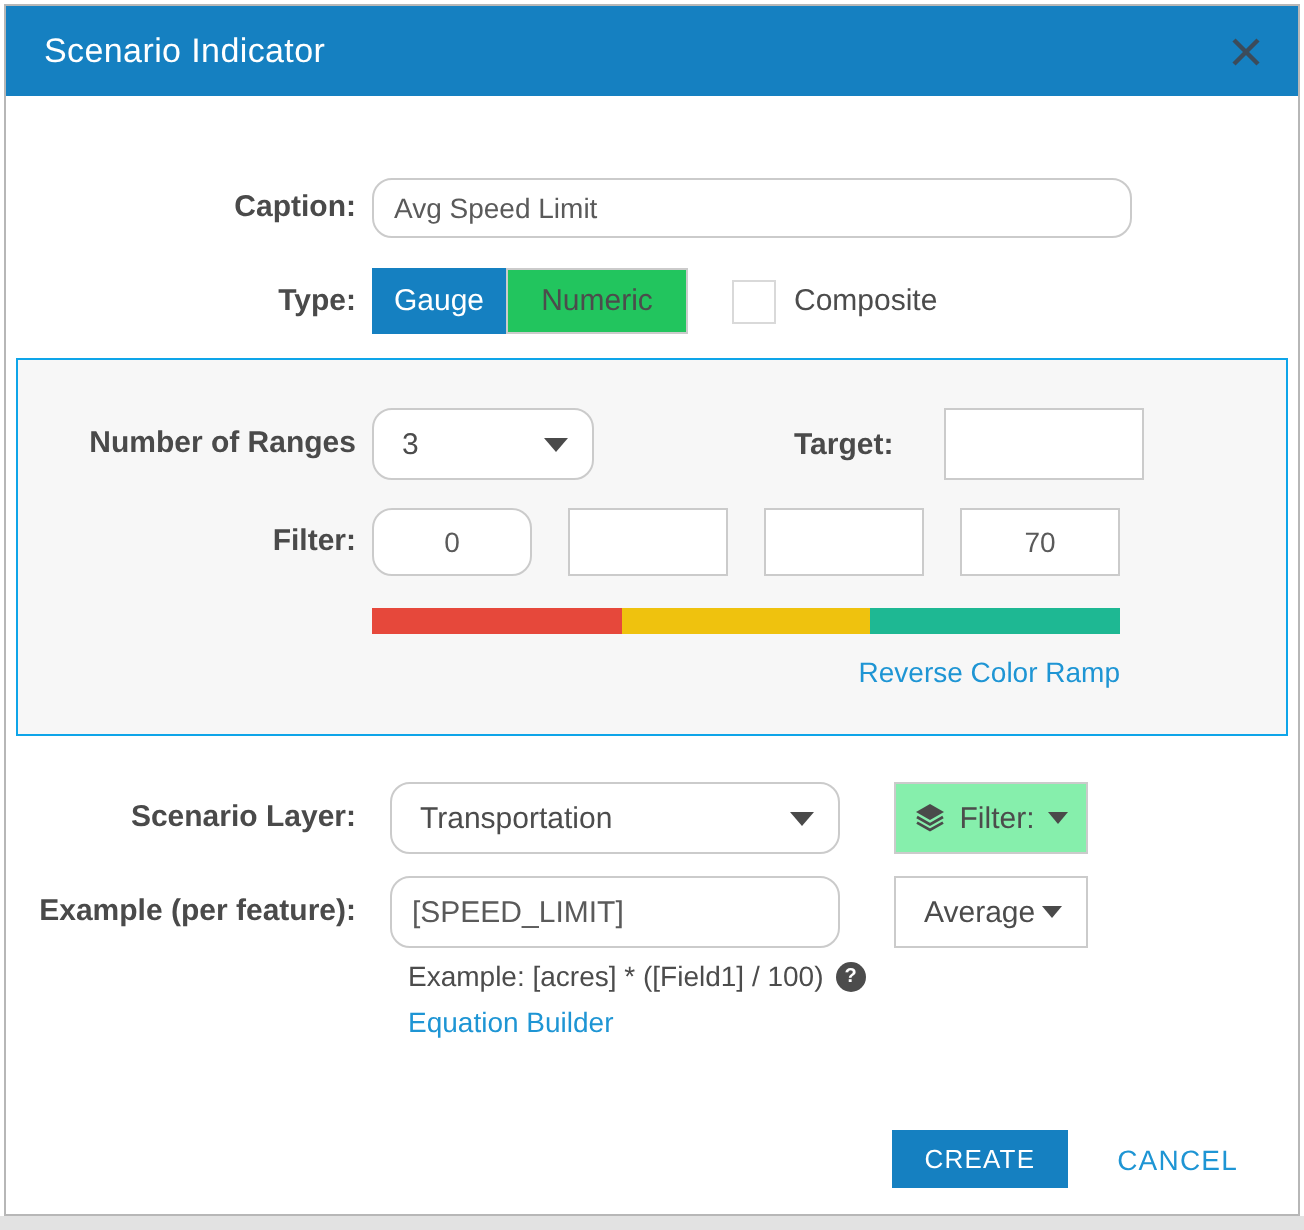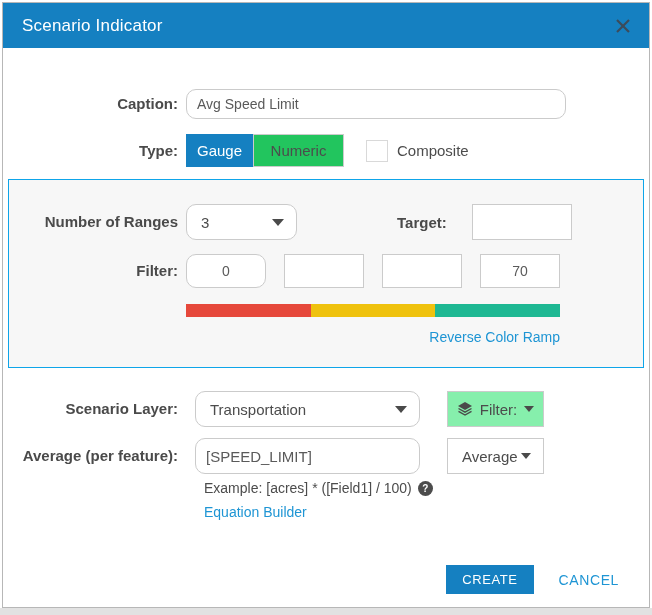--- a/index.html
+++ b/index.html
@@ -208,21 +208,21 @@
         <path d="M8 1 L15 5 L8 9 L1 5 Z" fill="#4a4a4a"></path>
         <path d="M1.5 7.5 L8 11.2 L14.5 7.5" fill="none" stroke="#4a4a4a" stroke-width="1.4"></path>
         <path d="M1.5 10.3 L8 14 L14.5 10.3" fill="none" stroke="#4a4a4a" stroke-width="1.4"></path>
       </svg>
       <span>Filter:</span>
       <span class="caret" style="border-left-width:5px;border-right-width:5px;border-top-width:6px;"></span>
     </div>
   </div>
 
   <div class="row equation-row">
-    <span class="lbl">Average (per feature):</span>
+    <span class="lbl">Example (per feature):</span>
     <input class="text-input equation-input fld offset" type="text" value="[SPEED_LIMIT]" style="">
     <div class="dd avg-dd">
       <span>Average</span>
       <span class="caret" style="border-left-width:5px;border-right-width:5px;border-top-width:6px;"></span>
     </div>
   </div>
 
   <div class="example-line">
     <span>Example: [acres] * ([Field1] / 100)</span>
     <span class="help-icon">?</span>

